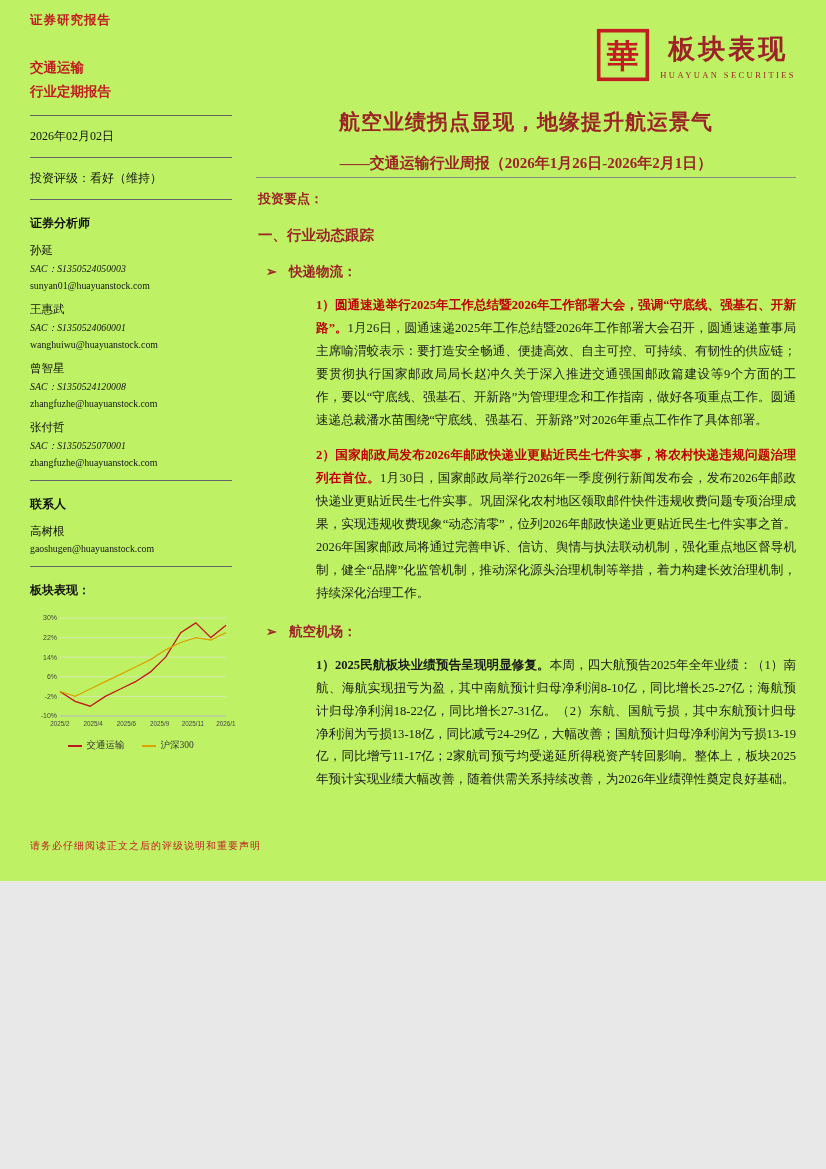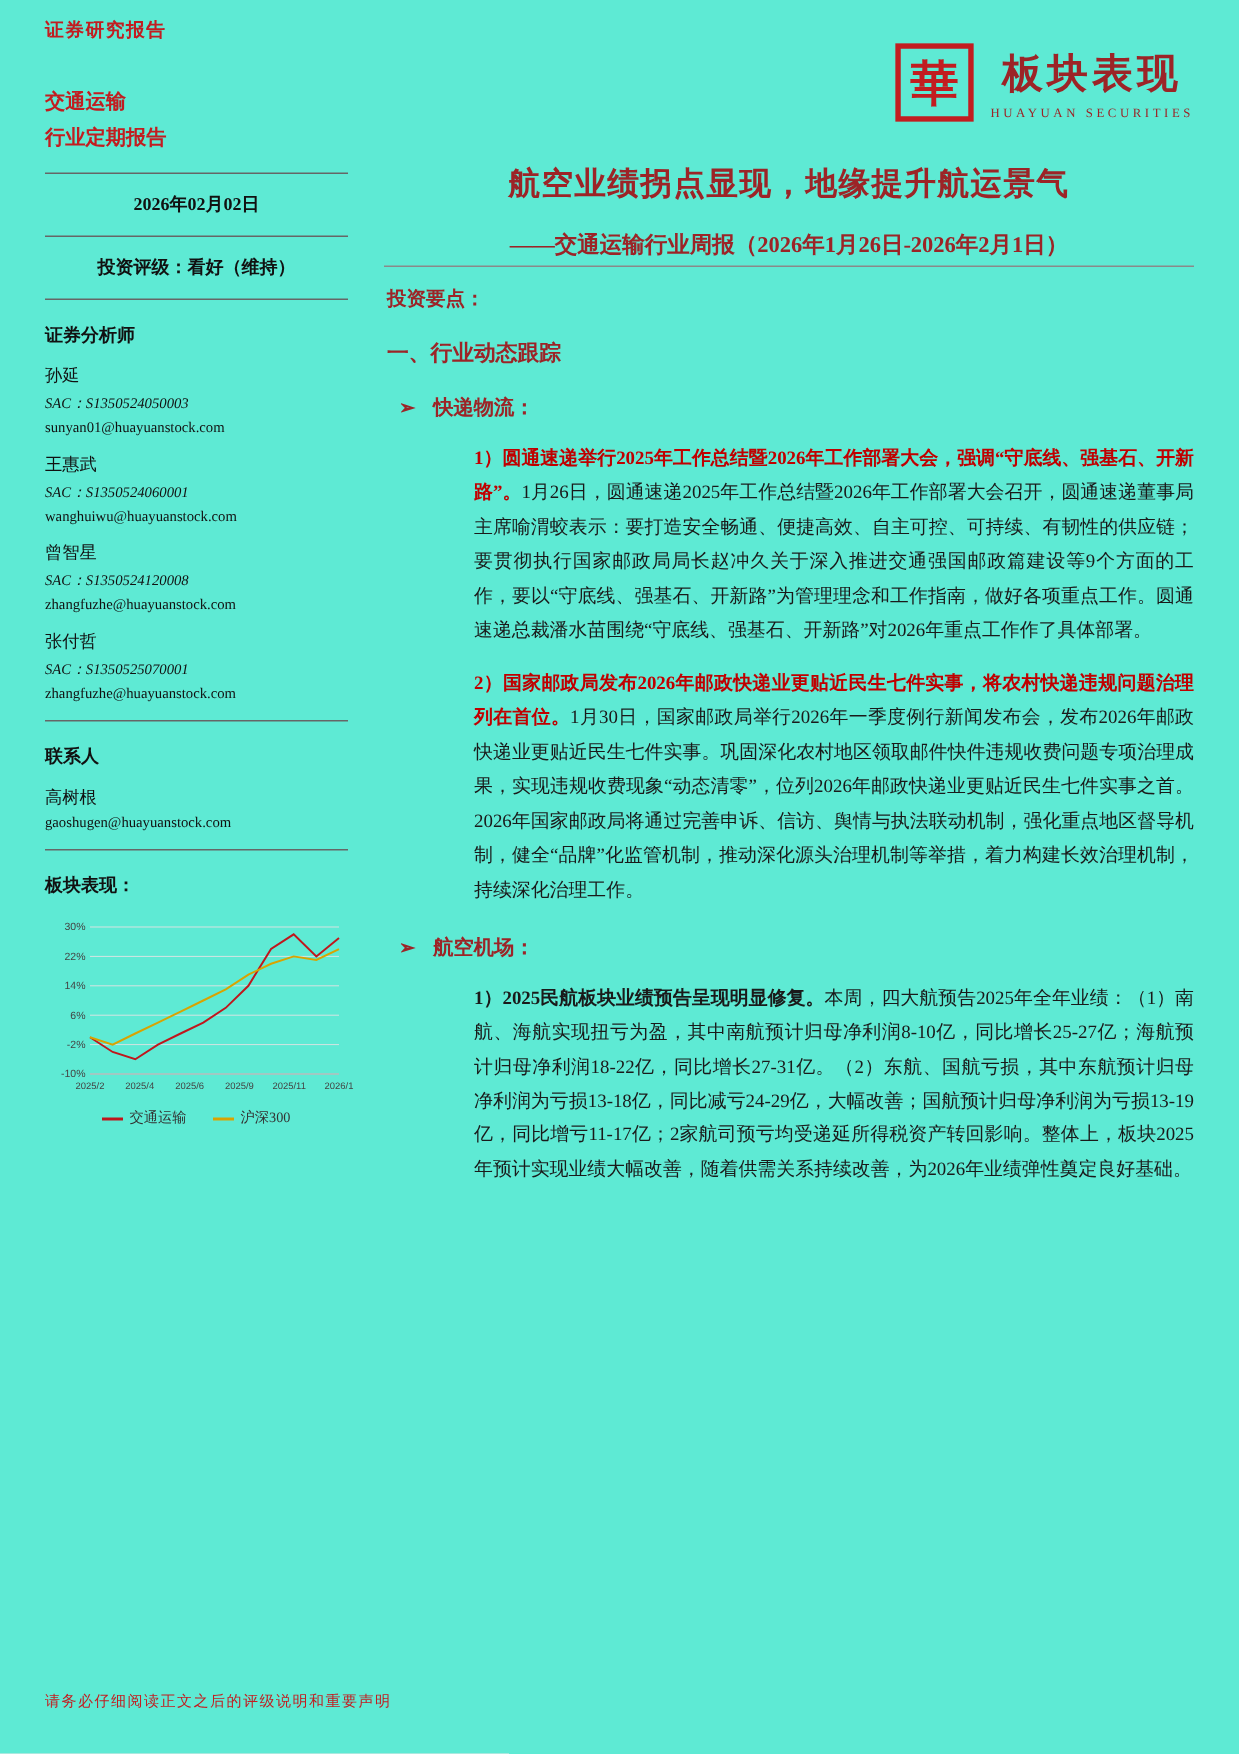--- a/index.html
+++ b/index.html
@@ -1,25 +1,25 @@
 <!DOCTYPE html>
 <html><head>
 <meta charset="utf-8">
 <style>
   html,body{margin:0;padding:0;background:#e8e8e8;}
-  .page{position:relative;width:826px;height:1169px;margin:0 auto;background:#5eead4;overflow:hidden;
+  .page{position:relative;width:826px;height:881px;margin:0 auto;background:#bef264;overflow:hidden;
         font-family:"Liberation Serif","DejaVu Serif",serif;color:#1a1a1a;}
 
   .top-label{position:absolute;left:30px;top:12px;color:#c21d20;font-weight:bold;font-size:12.5px;letter-spacing:1px;}
 
   
   .sidebar{position:absolute;left:30px;top:56px;width:202px;}
   .s-industry{color:#c21d20;font-weight:bold;font-size:13.5px;line-height:1.75;}
   hr.s-hr{border:none;border-top:1px solid #666;margin:12px 0 0 0;}
-  .s-date,.s-rating{margin-top:12px;font-weight:bold;font-size:12px;color:#111;text-align:center;}
+  .s-date,.s-rating{margin-top:12px;font-weight:normal;font-size:12px;color:#111;}
   .s-subhead{margin-top:15px;font-weight:bold;font-size:12px;color:#111;}
   .analyst,.contact{margin-top:11px;}
   .a-name{font-size:11.5px;color:#111;}
   .a-sac{font-size:9.8px;margin-top:5px;color:#111;font-style:italic;}
   .a-email{font-size:9.8px;margin-top:4px;color:#111;}
 
   .chart{margin-top:12px;}
   .chart svg{width:200px;height:120px;overflow:visible;display:block;}
   .grid{stroke:#e3e3e3;stroke-width:0.6;}
   .axis{stroke:#aaaaaa;stroke-width:0.8;}

